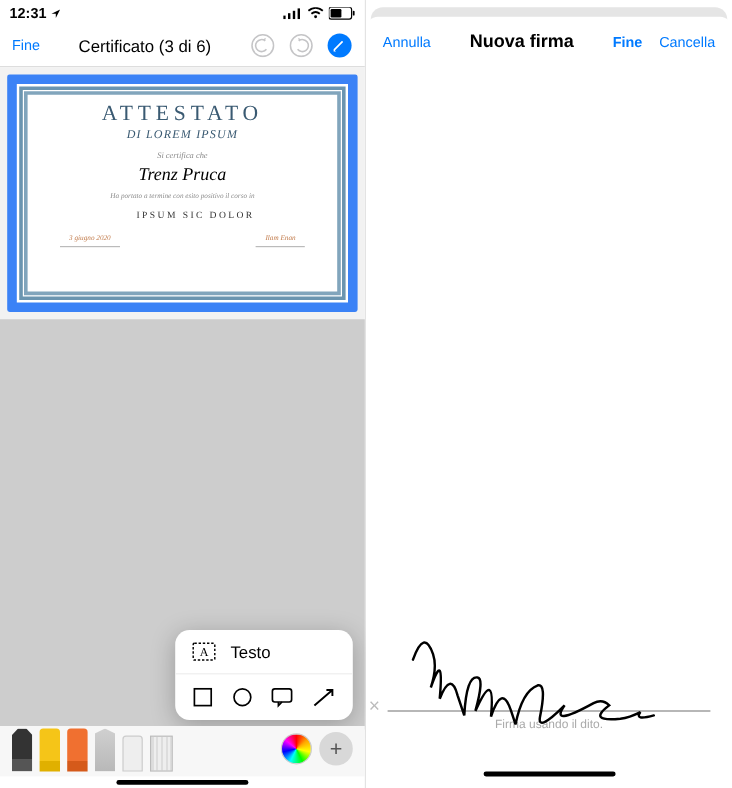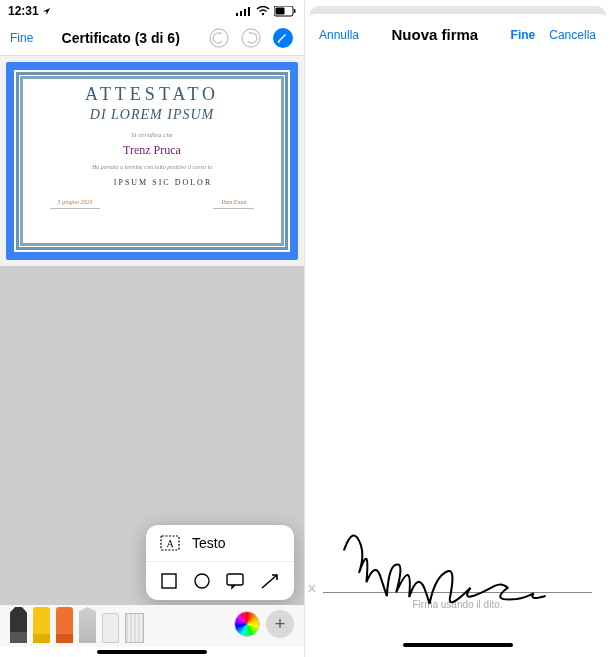--- a/index.html
+++ b/index.html
@@ -46,21 +46,21 @@
     .nav-btn {
       color: #007aff;
       font-size: 12px;
       font-weight: 400;
       display: flex;
       align-items: center;
       gap: 8px;
     }
     .nav-title {
       font-size: 14px;
-      font-weight: 700;
+      font-weight: 400;
       color: #000;
     }
     .nav-icons { display: flex; align-items: center; gap: 10px; }
     .icon-circle {
       width: 22px; height: 22px;
       display: flex; align-items: center; justify-content: center;
       color: #c5c5c7;
     }
     .icon-circle.active { color: #007aff; }
 
@@ -86,38 +86,39 @@
     }
     .cert-title {
       font-family: "Times New Roman", serif;
       letter-spacing: 4px;
       font-size: 18px;
       color: #3a5a72;
       font-weight: 400;
     }
     .cert-sub {
       font-family: "Times New Roman", serif;
-      font-size: 14px;
+      font-size: 10px;
       font-style: italic;
       color: #3a5a72;
       letter-spacing: 1px;
       margin-top: 2px;
     }
     .cert-small {
       font-family: "Times New Roman", serif;
       font-style: italic;
       font-size: 7px;
       color: #8a8a8a;
       margin-top: 8px;
     }
     .cert-name {
       font-family: "Brush Script MT", cursive;
-      font-size: 12px;
-      color: #701a75;
+      font-size: 15px;
+      color: #000000;
       margin-top: 4px;
+      font-style: italic;
     }
     .cert-small2 {
       font-family: "Times New Roman", serif;
       font-style: italic;
       font-size: 6px;
       color: #8a8a8a;
       margin-top: 6px;
       text-align: center;
       line-height: 1.3;
     }

